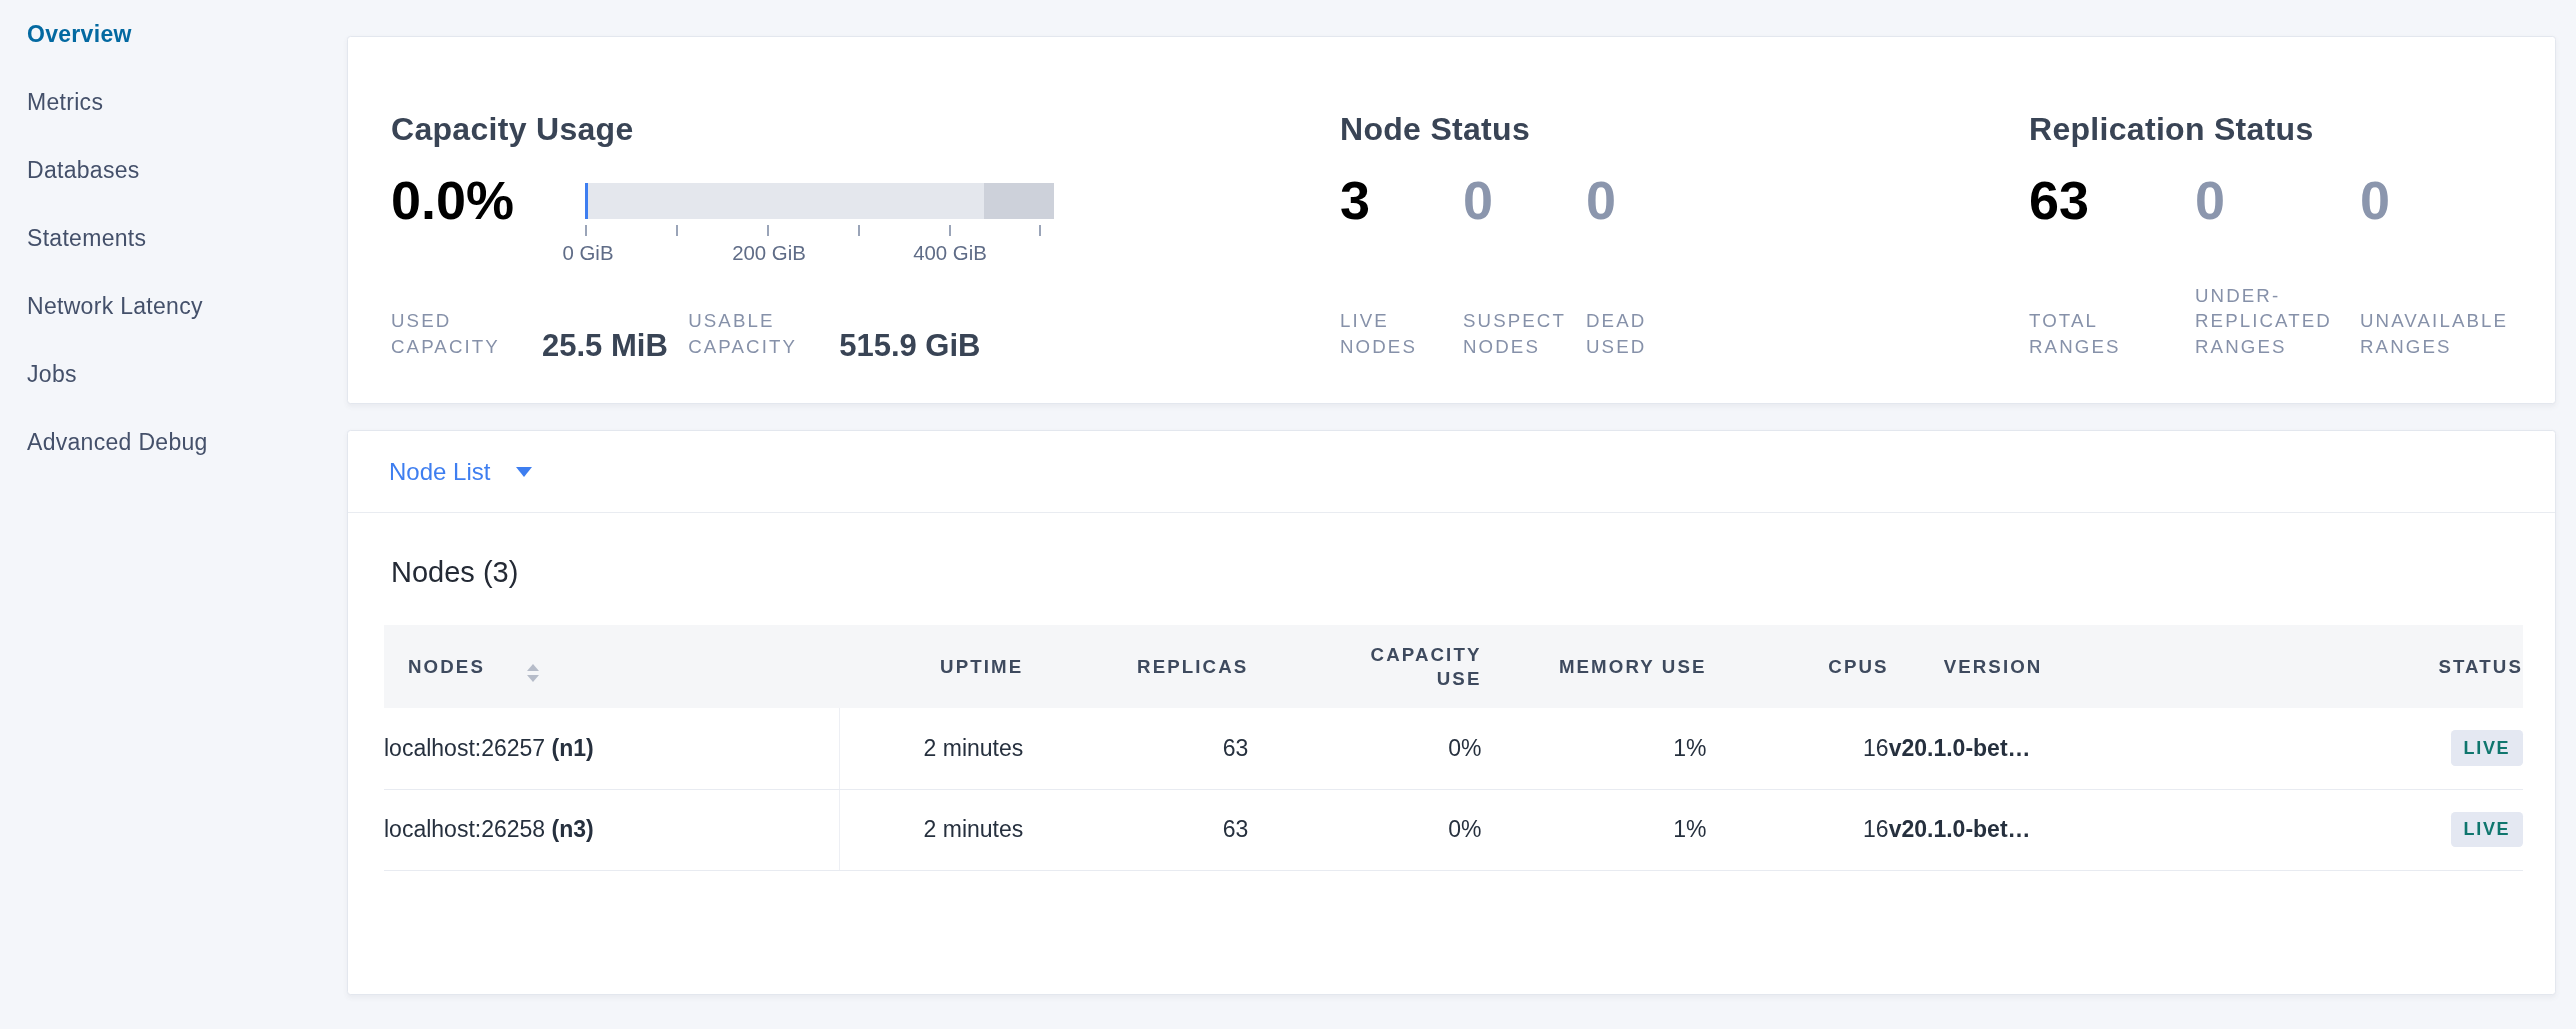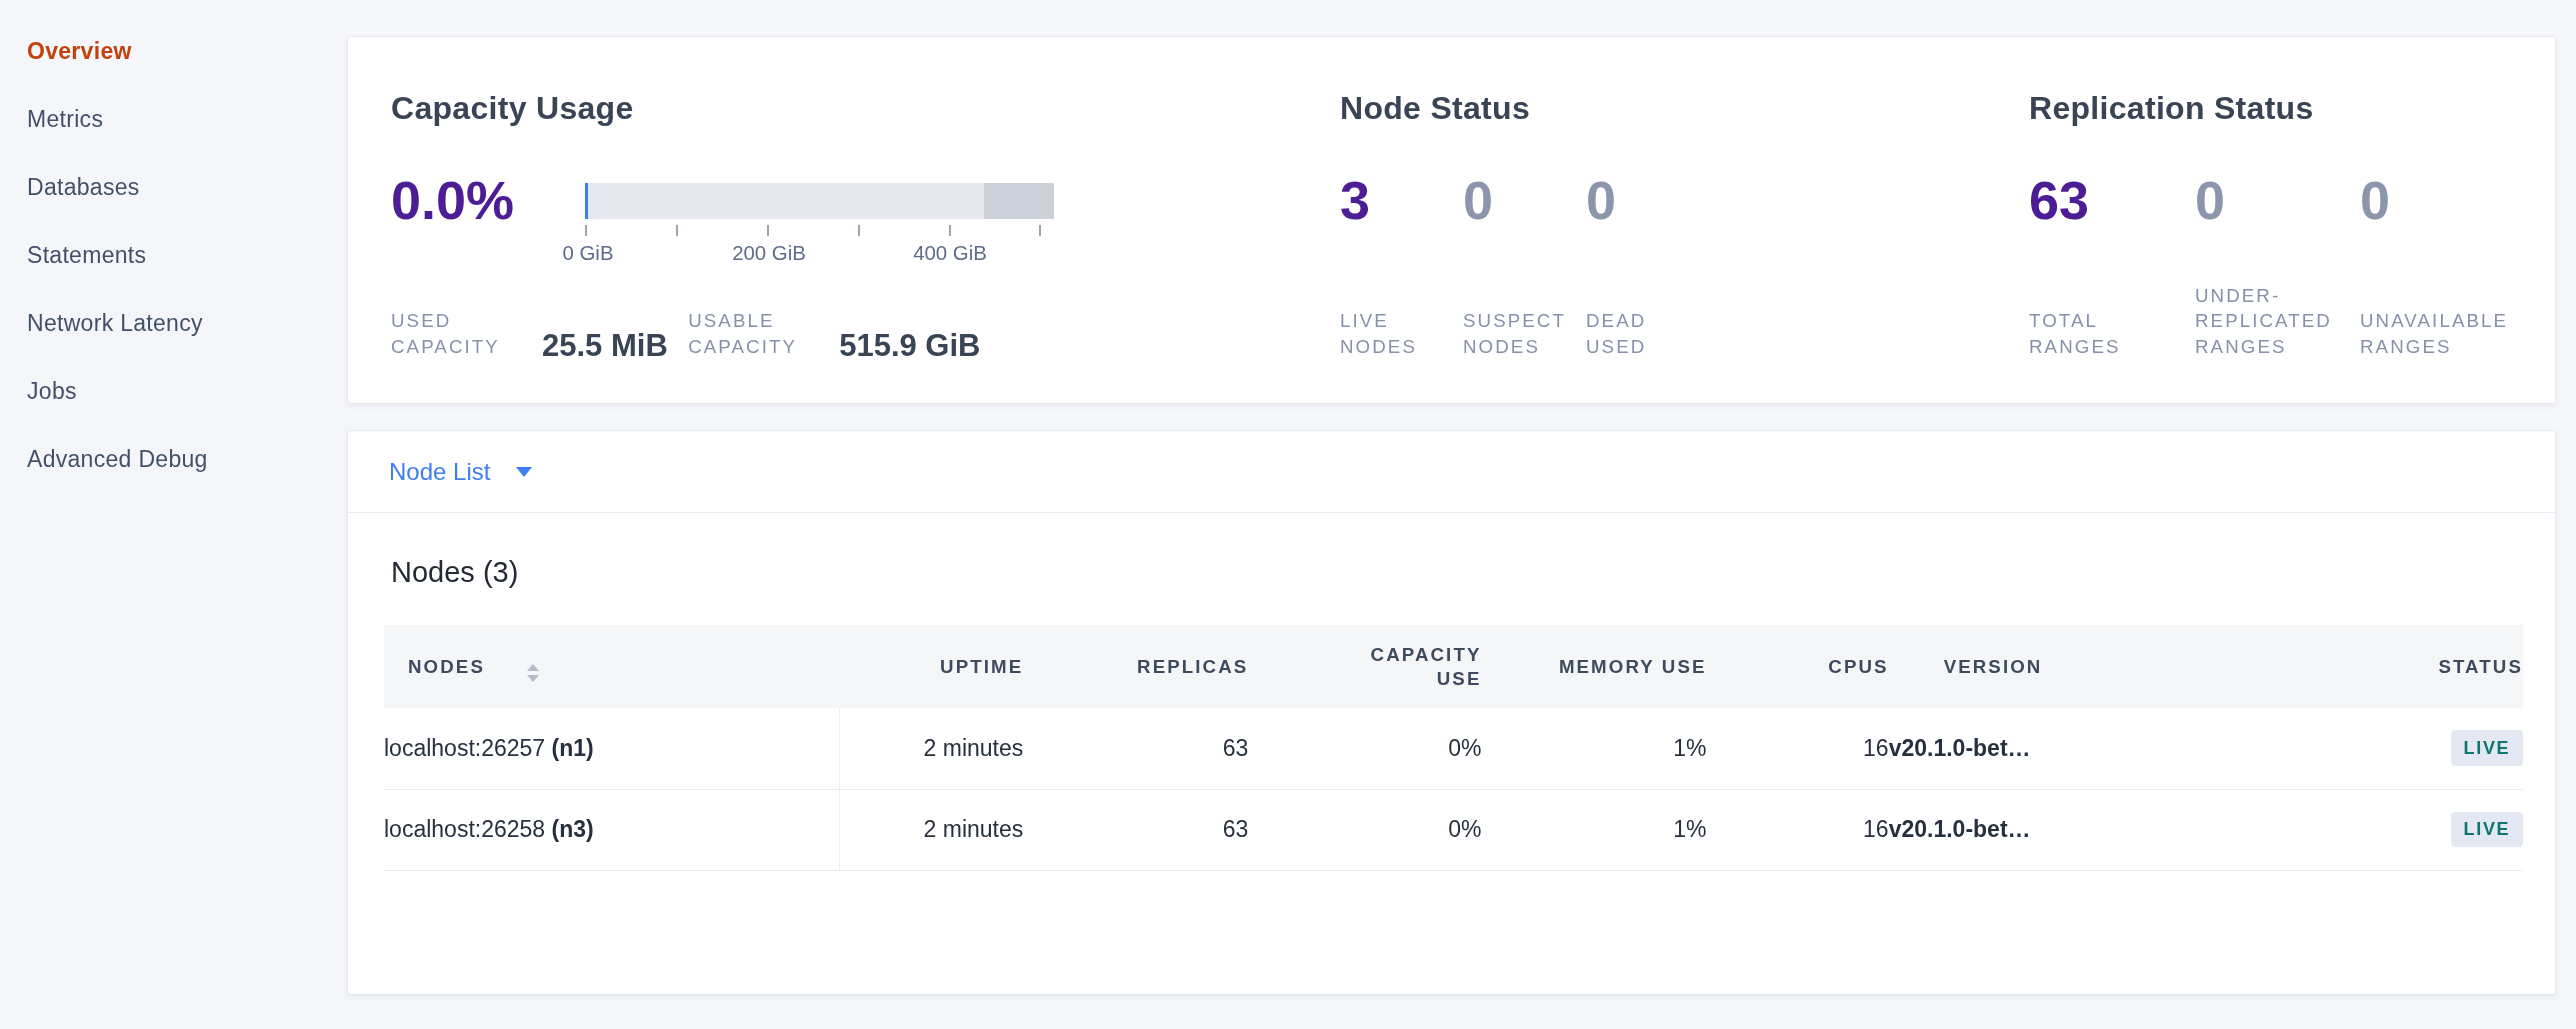--- a/index.html
+++ b/index.html
@@ -10,36 +10,36 @@
     font-family:"Liberation Sans", sans-serif;
     color:#26303e; overflow:hidden;
   }
   
   .sidebar { position:absolute; left:0; top:0; width:347px; height:100%; }
   .nav-item {
     height:68px; line-height:68px; padding-left:27px;
     font-size:23px; font-weight:500; color:#44506a;
     letter-spacing:0.3px; cursor:pointer; white-space:nowrap;
   }
-  .nav-item.active { color:#c2410c; font-weight:700;margin-top:17px; }
+  .nav-item.active { color:#0369a1; font-weight:700; }
   
   .card {
     position:absolute; left:347px; width:2209px;
     background:#ffffff; border:0.8px solid #e3e7ee; border-radius:3.4px;
     box-shadow:0 2.5px 5.1px rgba(60,70,90,.06);
   }
   .card-summary { top:36px; height:368px; }
   .card-nodes   { top:430px; height:565px; }
   
   .sec { position:absolute; top:0; height:100%; }
   .sec-capacity { left:43px;  width:900px; }
   .sec-nodestat { left:992px; width:594px; }
   .sec-repl     { left:1681px; width:518px; }
-  .sec-title { position:absolute; left:0; top:53px; font-size:32px; font-weight:700; color:#394455; letter-spacing:0.3px; white-space:nowrap; }
-  .big-num { font-size:54px; font-weight:600; color:#4c1d95; line-height:65px; }
+  .sec-title { position:absolute; left:0; top:74px; font-size:32px; font-weight:700; color:#394455; letter-spacing:0.3px; white-space:nowrap; }
+  .big-num { font-size:54px; font-weight:600; color:#000000; line-height:65px; }
   .big-num.muted { color:#8b96ad; }
   .num-row { position:absolute; left:0; top:131px; display:flex; }
   .lbl-row { position:absolute; left:0; bottom:44px; display:flex; align-items:flex-end; }
   .stat-label {
     font-size:18.7px; letter-spacing:2.1px; line-height:25.5px;
     color:#8691a9; font-weight:500;margin-top:17px;
   }
   
   .cap-percent { position:absolute; left:0; top:131px; }
   .cap-bar { position:absolute; left:194px; top:146px; width:469px; height:36px; background:#e4e7ed; }

